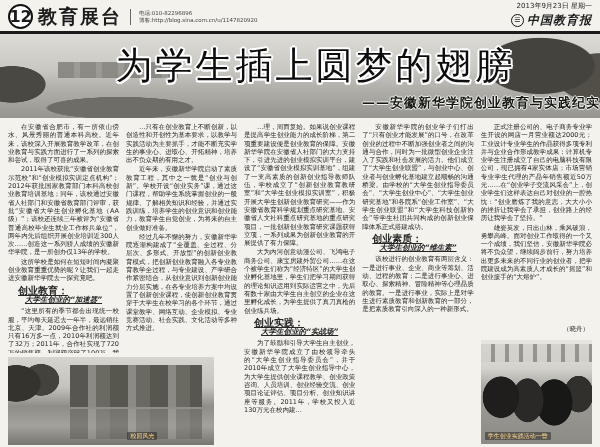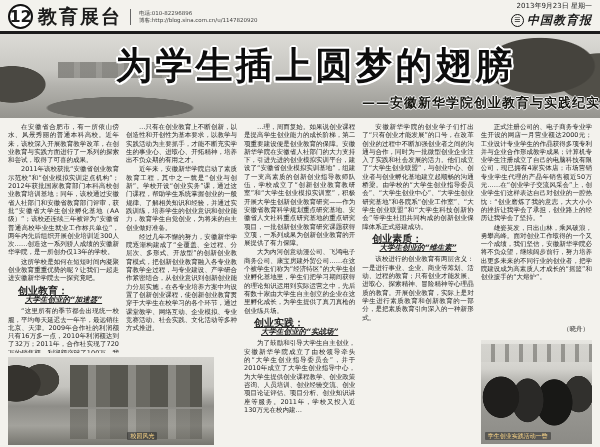--- a/index.html
+++ b/index.html
@@ -43,21 +43,21 @@
       radial-gradient(ellipse 120px 18px at 20% 88%, #6e6d68 0 60%, rgba(0,0,0,0) 62%),
       linear-gradient(180deg,#dcdbd6 0%,#c9c8c3 42%,#b3b2ad 62%,#95948e 100%);
   }
   .banner:before{ 
     content:"";position:absolute;left:58px;top:28px;width:120px;height:16px;
     background:repeating-linear-gradient(90deg,#7c7b76 0 16px,#908f8a 16px 22px);
     opacity:.8;
   }
   .headline{
     position:absolute;left:0;right:0;top:7px;text-align:center;
-    font-size:37px;font-weight:700;letter-spacing:3px;color:#0d0d0d;
+    font-size:37px;font-weight:400;letter-spacing:3px;color:#0d0d0d;
     text-shadow:-2px 0 #fff,2px 0 #fff,0 -2px #fff,0 2px #fff,
                 -1.5px -1.5px #fff,1.5px 1.5px #fff,-1.5px 1.5px #fff,1.5px -1.5px #fff;
     white-space:nowrap;
     margin-left:31px;
   }
   .subheadline{
     position:absolute;left:0;right:0;top:60px;text-align:right;
     font-size:13px;font-weight:bold;color:#15150f;letter-spacing:1px;
     text-shadow:-1px 0 #eee,1px 0 #eee,0 -1px #eee,0 1px #eee;
     white-space:nowrap;
@@ -185,21 +185,21 @@
         </div>
         <p class="para">为了鼓励和引导大学生自主创业，安徽新华学院成立了由校领导牵头的“大学生创业指导委员会”，并于2010年成立了大学生创业指导中心，为大学生提供创业课程教学、创业政策咨询、人员培训、创业经验交流、创业项目论证评估、项目分析、创业知识讲座等服务。2011年，学校又投入近130万元在校内建…</p>
       </div>
 
     <div class="col">
         <p class="para">安徽新华学院的创业学子们打出了“只有创业才能发展”的口号，在改革创业的过程中不断加强创业者之间的沟通与合作，同时为一批微型创业企业注入了实践和社会发展的活力。他们成立了“大学生创业联盟”，与创业中心、创业者与创业孵化基地建立起顺畅的沟通桥梁。由学校的“大学生创业指导委员会”、“大学生创业中心”、“大学生创业研究基地”和各院系“创业工作室”、“大学生创业联盟”和“大学生科技创新协会”等学生社团共同构成的创新创业保障体系正式搭建成功。</p>
         <div class="sec-head">
           <div class="sec-label">创业素质：</div>
           <div class="sec-title">大学生创业的“维生素”</div>
         </div>
-        <p class="para">该校进行的创业教育有两层含义：一是进行事业、企业、商业等筹划、活动、过程的教育；只有创业才能发展、进取心、探索精神、冒险精神等心理品质的教育。开展创业教育，实际上是对学生进行素质教育和创新教育的一部分，是把素质教育引向深入的一种新形式。</p>
+        <p class="para">该校进行的创业教育有两层含义：一是进行事业、企业、商业等筹划、活动、过程的教育；二是进行事业心、进取心、探索精神、冒险精神等心理品质的教育。一是进行事业，实际上是对学生进行素质教育和创新教育的一部分，是把素质教育引向深入的一种新形式。</p>
       </div>
 
     <div class="col col5">
       <div class="col5-text">
           <p class="para">正式注册公司的、电子商务专业学生开设的网店一月营业额达2000元；工业设计专业学生的作品获得多项专利并与企业合作形成教学成果；计算机专业学生注册成立了自己的电脑科技有限公司，现已拥有4家实体店；市场营销专业学生代理的产品年销售额近50万元……在“创业学子交流风采会”上，创业学生们这样表达自己对创业的一腔热忱：“创业磨炼了我的意志，大大小小的挫折让我学会了承担，创业路上的经历让我学会了坚持。”</p>
           <p class="para">雄姿英发，日出山林，乘风破浪，勇攀高峰。面对创业工作取得的一个又一个成绩，我们坚信，安徽新华学院必将不负众望，继续阔步前行，努力培养出更多未来的不同行业的创业者，把学院建设成为高素质人才成长的“摇篮”和创业援手的“大熔炉”。</p>
         </div>
       <div class="byline">（晓舟）</div>
       <figure class="photo photo2">
         <figcaption class="cap cap2">学生创业实践活动一瞥</figcaption>

